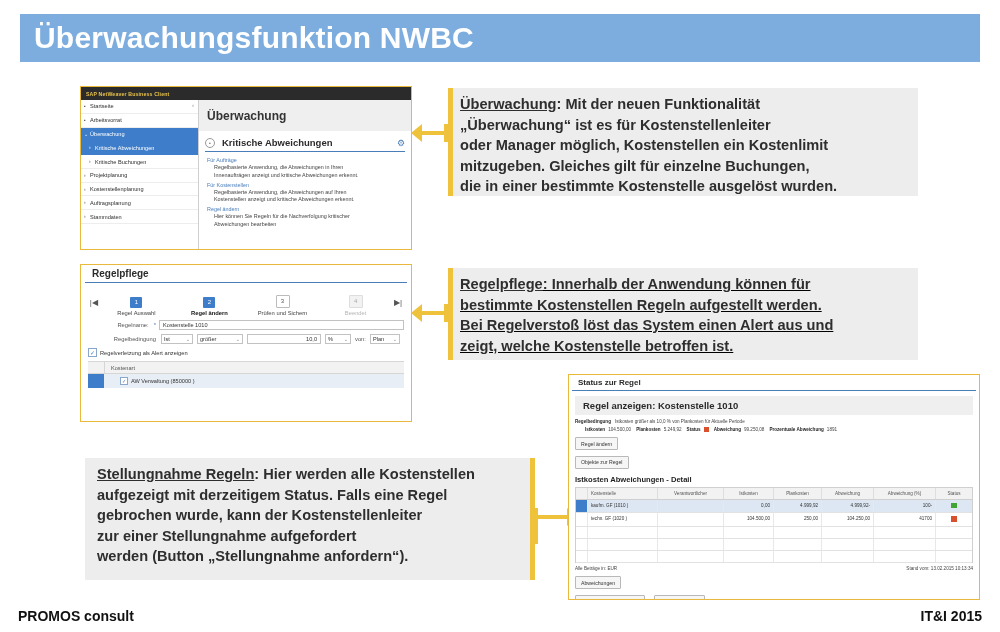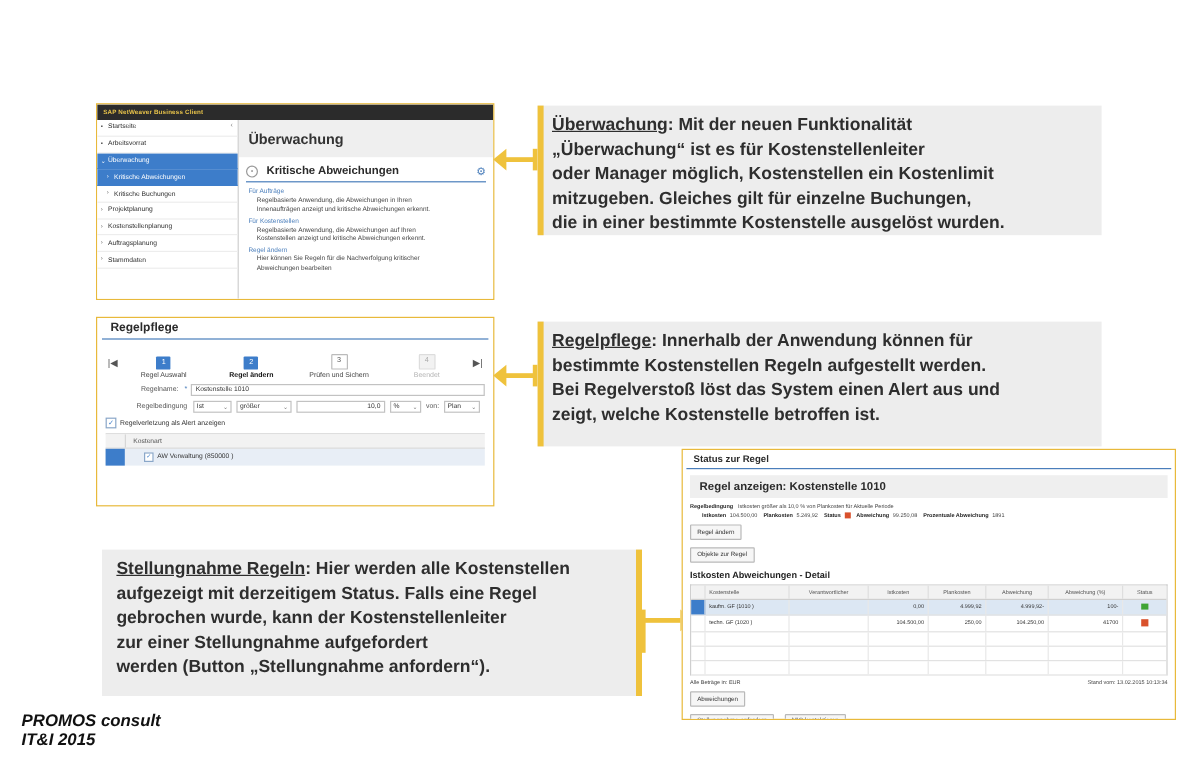--- a/index.html
+++ b/index.html
@@ -215,28 +215,31 @@
   .dz-row .cell.ctr { text-align: center; }
   .dz-row .marker { width: 12px; box-sizing: border-box; border-right: 1px solid #e8e8e8; }
   .dz-row.alt .marker { background: #3D7DCA; }
   .dz-empty { height: 11px; }
   .st-dot { display:inline-block; width: 5.5px; height: 5.5px; }
   .dz-foot { display: flex; justify-content: space-between; font-size: 4.6px; color: #444; margin-top: 3px; }
 
   .footer {
     position: absolute; left: 18px; right: 18px; bottom: 8px;
     display: flex; justify-content: space-between;
-    font-size: 14px; font-style: italic; font-weight: bold; color: #111; flex-direction: column;
+    font-size: 14px; font-weight: bold; color: #111;
   }
 </style>
 </head>
 <body>
 
 <div class="slide">
 
+  <div class="title-bar">
+    <div class="title-text">Überwachungsfunktion NWBC</div>
+  </div>
 
   <div class="shot" style="left:80px; top:86px; width:332px; height:164px;">
     <div class="nwbc-top">
       <span>SAP NetWeaver Business Client</span>
     </div>
     <div class="nwbc-body">
       <div class="nwbc-nav">
         <div class="nav-collapse">‹</div>
 
         <div class="nav-item">
@@ -397,21 +400,21 @@
       </div>
     </div>
   </div>
 
   <div class="arrow arrow-left" style="left:411px; top:304px; width:38px; height:18px;">
     <div class="head"></div>
     <div class="stem" style="left:10px; top:7px; width:24px; height:4px;"></div>
     <div class="stem" style="left:33px; top:0px; width:4px; height:18px;"></div>
   </div>
 
-  <div class="callout" style="left:448px; top:268px; width:470px; height:104px;">
+  <div class="callout" style="left:448px; top:268px; width:470px; height:92px;text-decoration:underline;">
     <div class="bar"></div>
     <p><span class="u">Regelpflege</span>: Innerhalb der Anwendung können für
 bestimmte Kostenstellen Regeln aufgestellt werden.
 Bei Regelverstoß löst das System einen Alert aus und
 zeigt, welche Kostenstelle betroffen ist.</p>
   </div>
 
   <div class="callout" style="left:85px; top:458px; width:450px; height:122px;">
     <div class="bar" style="left:auto; right:0;"></div>
     <p><span class="u">Stellungnahme Regeln</span>: Hier werden alle Kostenstellen

